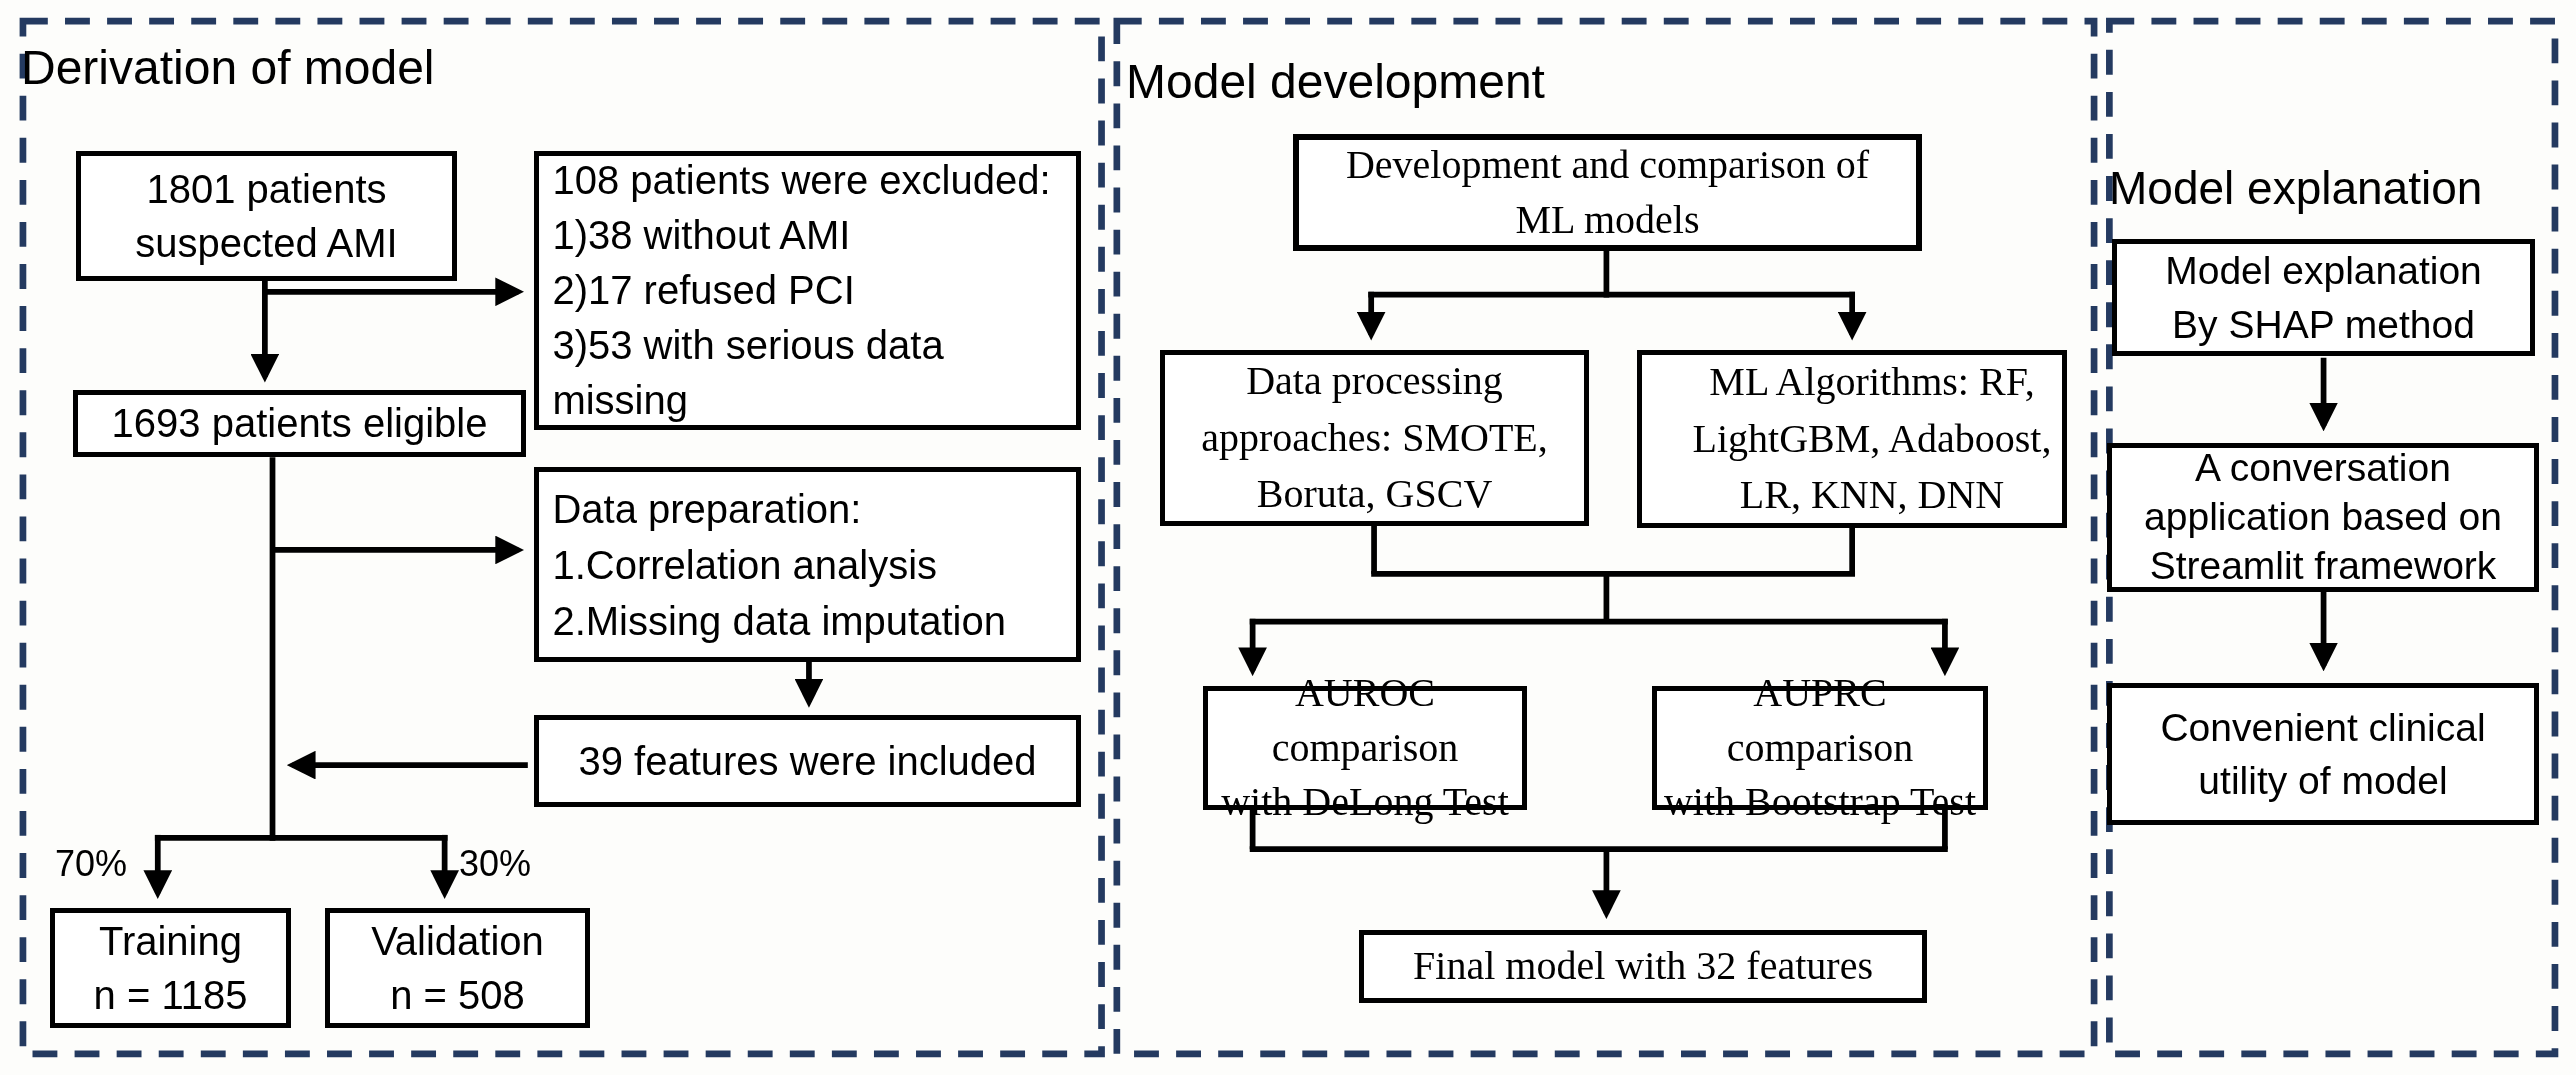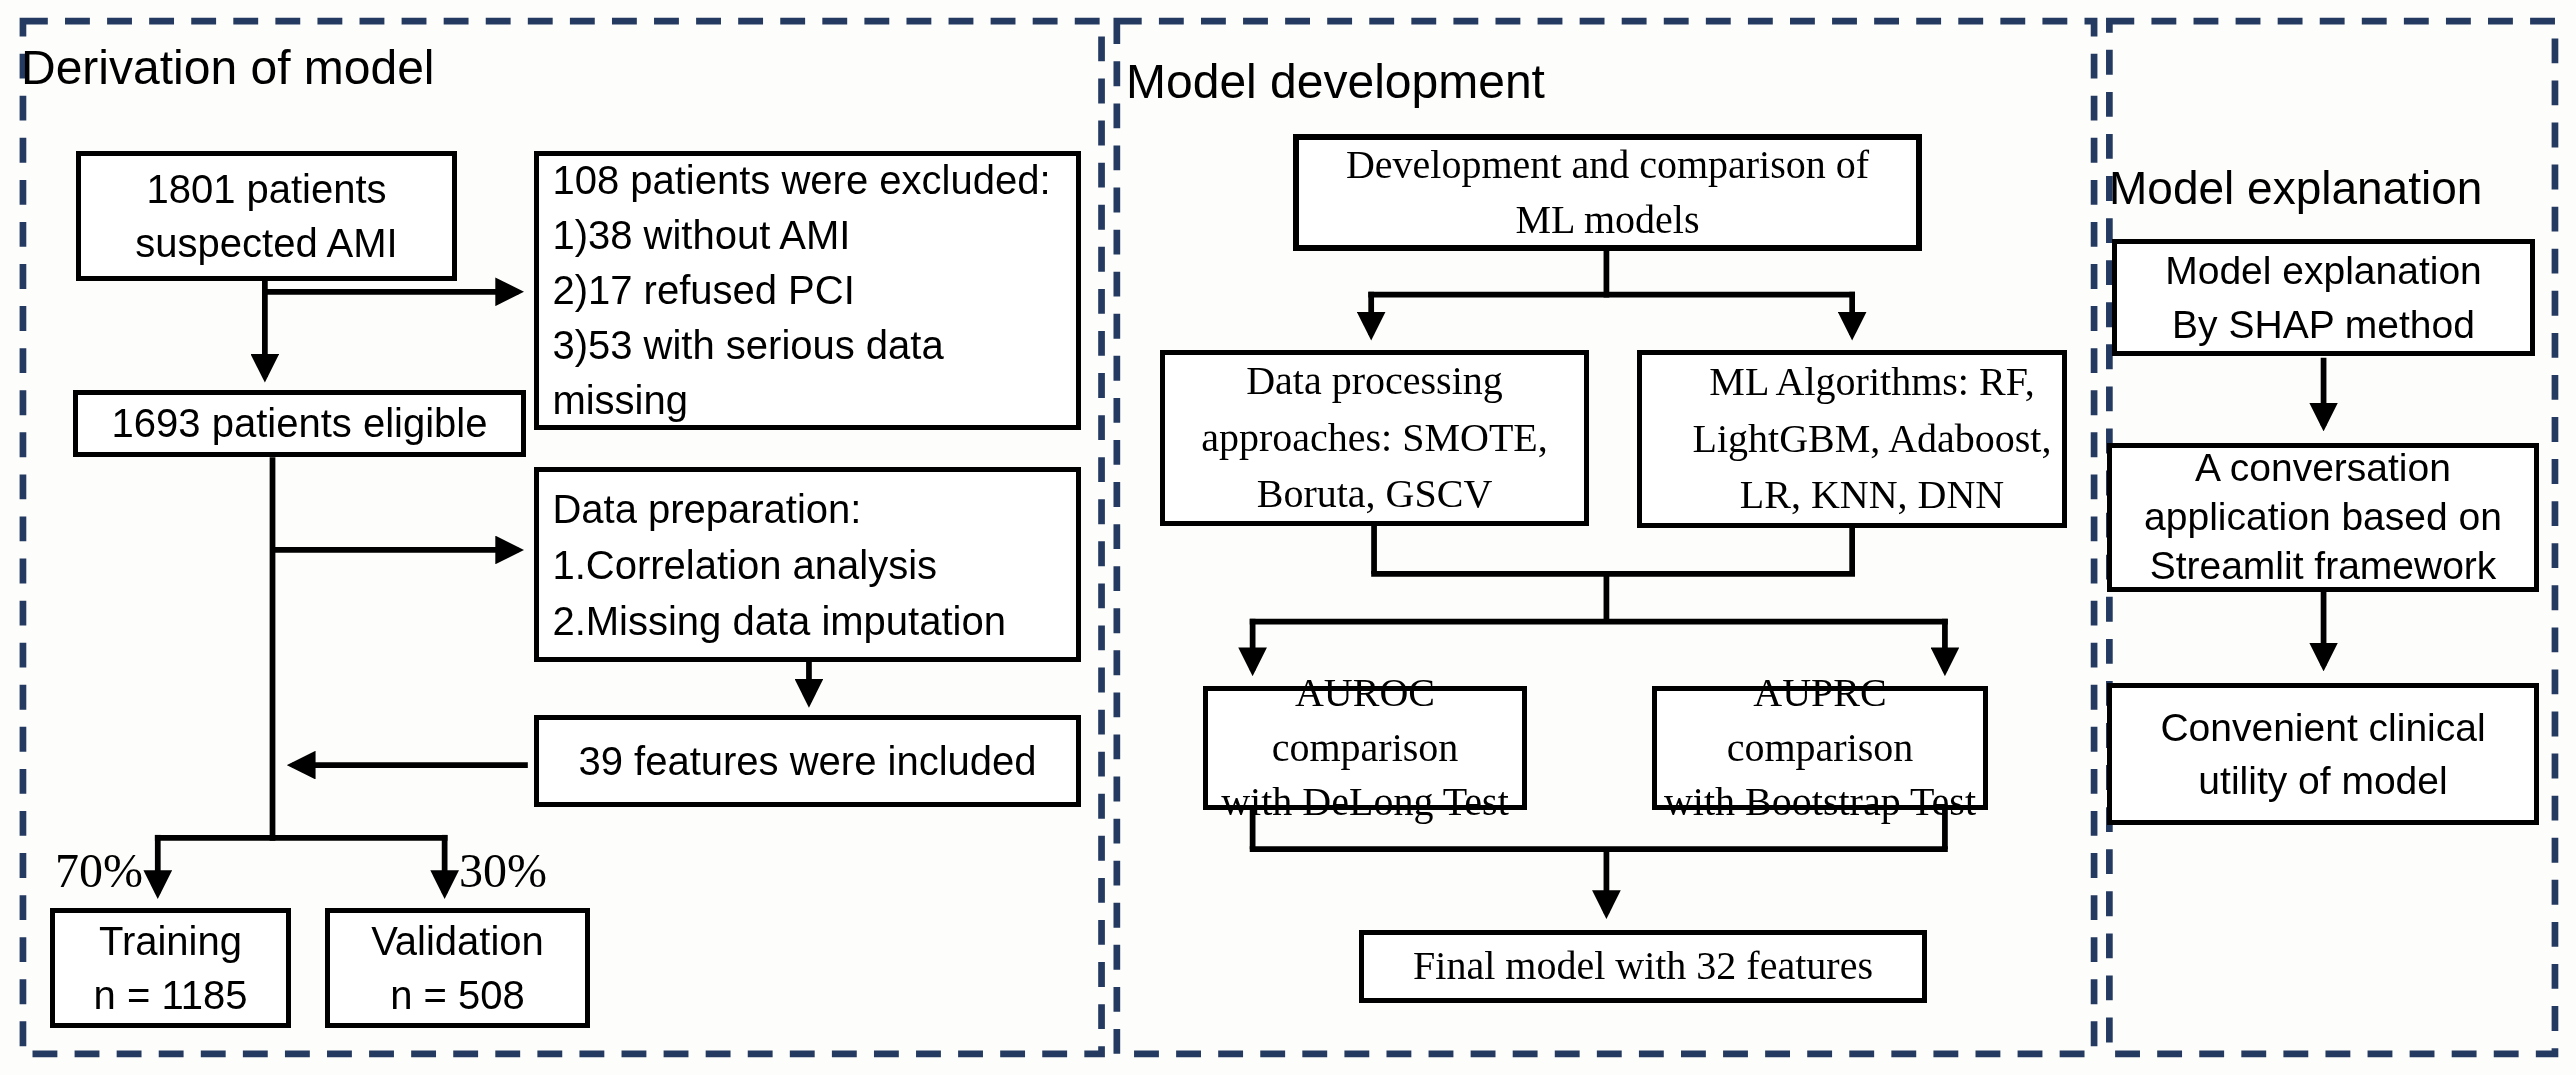--- a/index.html
+++ b/index.html
@@ -24,21 +24,21 @@
   .sans{font-family:"Liberation Sans",sans-serif;}
   .serif{font-family:"Liberation Serif",serif;}
   .center{text-align:center;}
   .leftal{justify-content:flex-start;text-align:left;padding-left:13.4px;padding-right:5.7px;}
   .title{
     position:absolute;z-index:2;text-align:left;
     font-size:48px;font-family:"Liberation Sans",sans-serif;
   }
   .pct{
     position:absolute;z-index:2;
-    font-size:48px;font-family:Liberation Serif, serif;
+    font-size:36px;font-family:Liberation Sans, sans-serif;
   }
 </style>
 </head>
 <body>
 
 <div id="canvas">
 
   <svg id="connectors" width="2576" height="1076" viewBox="0 0 2694 1125">
     <defs>
       <marker id="arrow" viewBox="0 0 10 10" refX="8" refY="5" markerWidth="5" markerHeight="5" orient="auto-start-reverse">

